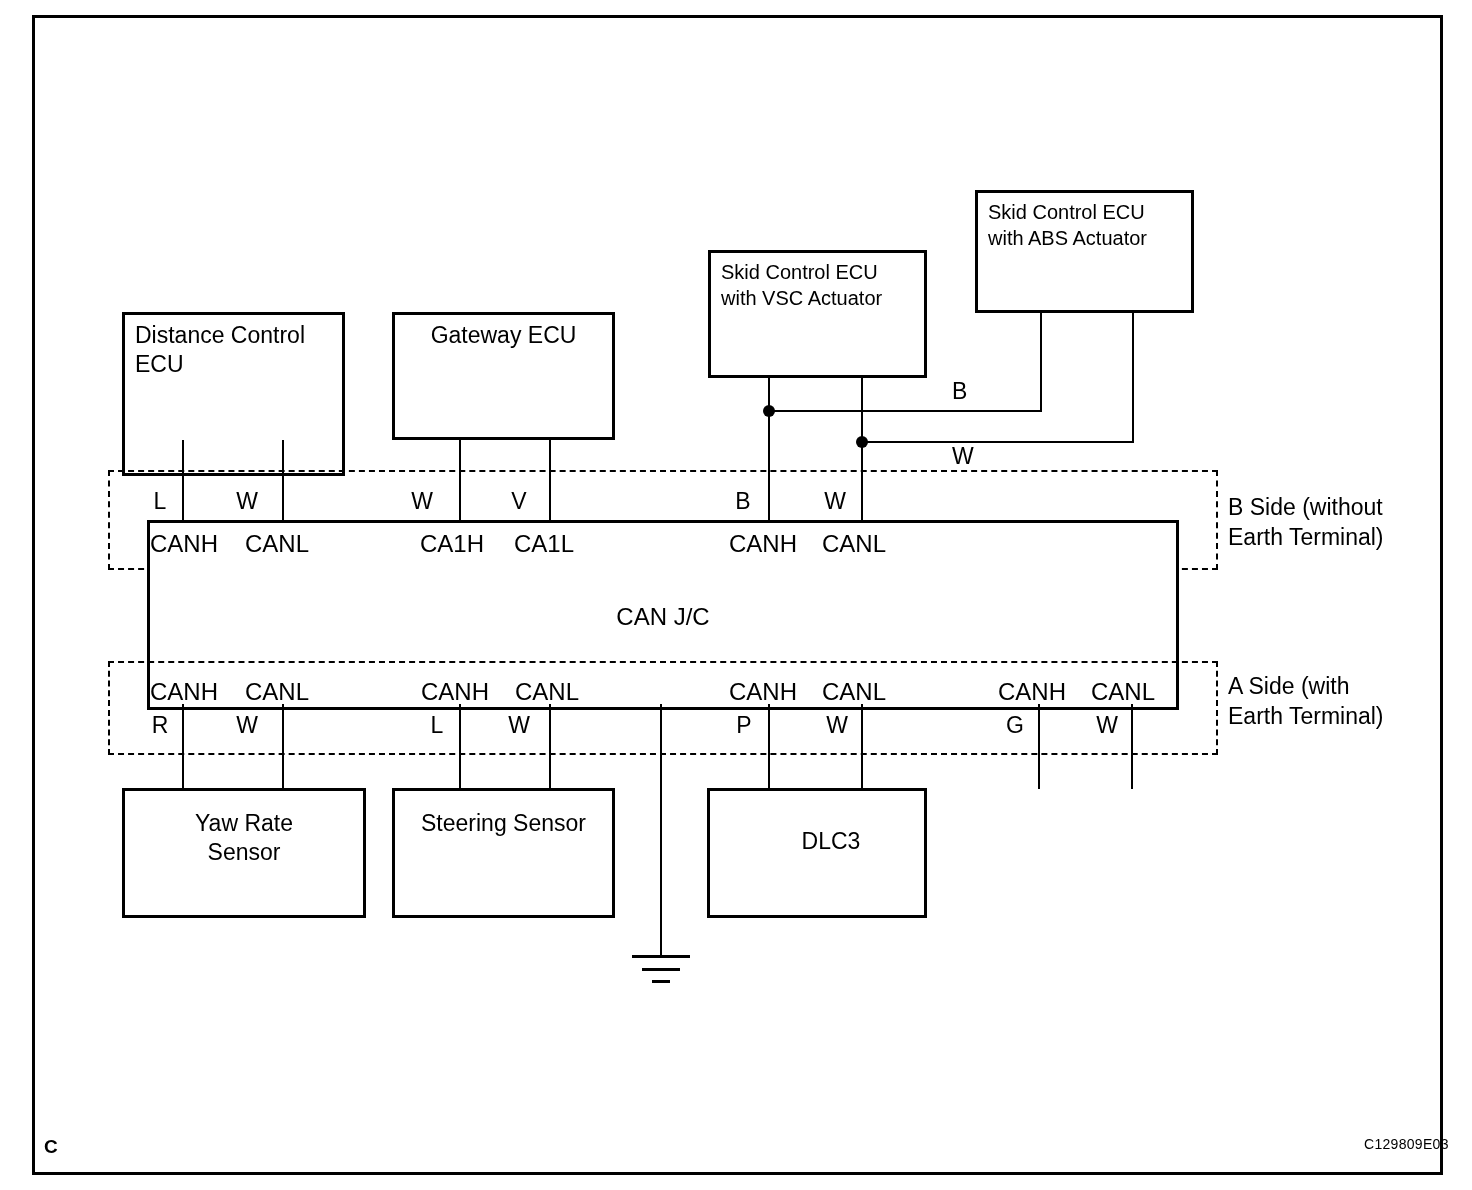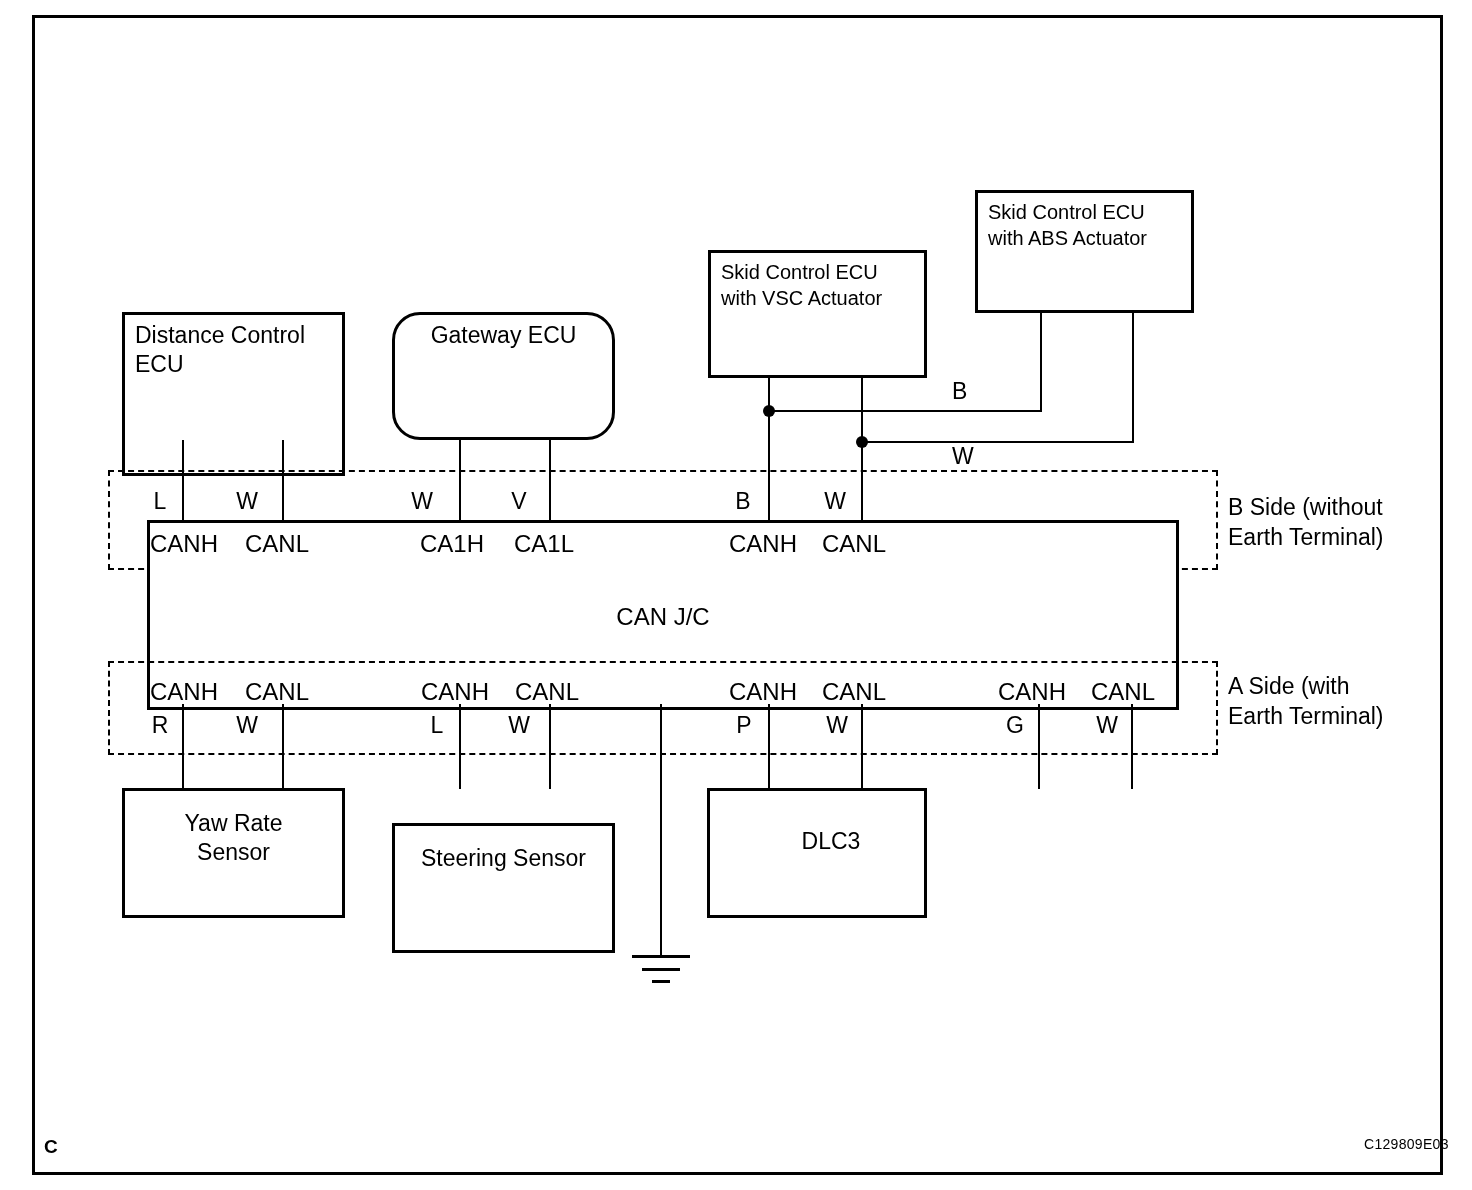--- a/index.html
+++ b/index.html
@@ -132,21 +132,21 @@
 
 <div id="page">
 
   <div class="frame"></div>
 
   <div class="box" style="left:122px; top:312px; width:223px; height:164px;">
     <div class="label">Distance Control
 ECU</div>
   </div>
 
-  <div class="box" style="left:392px; top:312px; width:223px; height:128px;border-radius:28px;">
+  <div class="box" style="left:392px; top:312px; width:223px; height:128px;">
     <div class="label center">Gateway ECU</div>
   </div>
 
   <div class="box" style="left:708px; top:250px; width:219px; height:128px;">
     <div class="label small">Skid Control ECU
 with VSC Actuator</div>
   </div>
 
   <div class="box" style="left:975px; top:190px; width:219px; height:123px;">
     <div class="label small">Skid Control ECU
@@ -229,26 +229,26 @@
   <div class="wire-v" style="left:861px; top:704px; height:85px;"></div>
 
   <div class="wire-v" style="left:1038px; top:704px; height:85px;"></div>
   <div class="wire-v" style="left:1131px; top:704px; height:85px;"></div>
 
   <div class="wire-v" style="left:660px; top:704px; height:252px;"></div>
   <div class="gnd1" style="left:632px; top:955px; width:58px;"></div>
   <div class="gnd2" style="left:642px; top:968px; width:38px;"></div>
   <div class="gnd3" style="left:652px; top:980px; width:18px;"></div>
 
-  <div class="box" style="left:122px; top:788px; width:223px; height:130px;">
+  <div class="box" style="left:122px; top:788px; width:244px; height:130px;">
     <div class="label center" style="top:18px;">Yaw Rate
 Sensor</div>
   </div>
 
-  <div class="box" style="left:392px; top:788px; width:223px; height:130px;margin-top:35px;">
+  <div class="box" style="left:392px; top:788px; width:223px; height:130px;">
     <div class="label center" style="top:18px;">Steering Sensor</div>
   </div>
 
   <div class="box" style="left:707px; top:788px; width:220px; height:130px;">
     <div class="label center" style="top:36px;padding-left:28px;">DLC3</div>
   </div>
 
 
   <div class="corner-mark" style="left:44px; top:1136px;">C</div>
   <div class="doc-code" style="left:1364px; top:1136px;">C129809E03</div>

